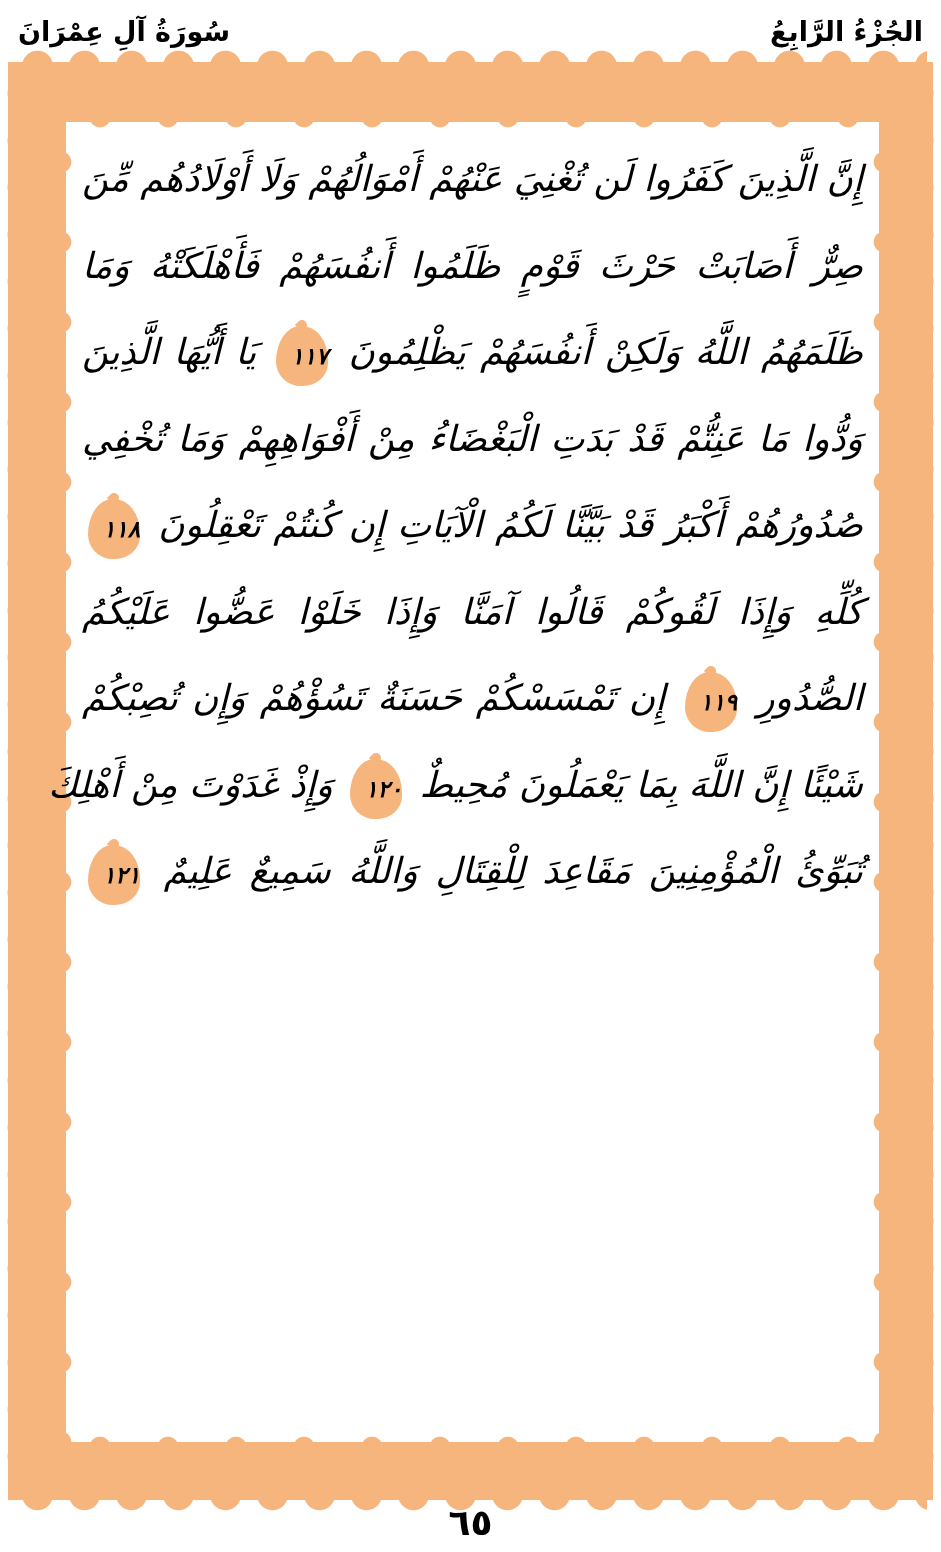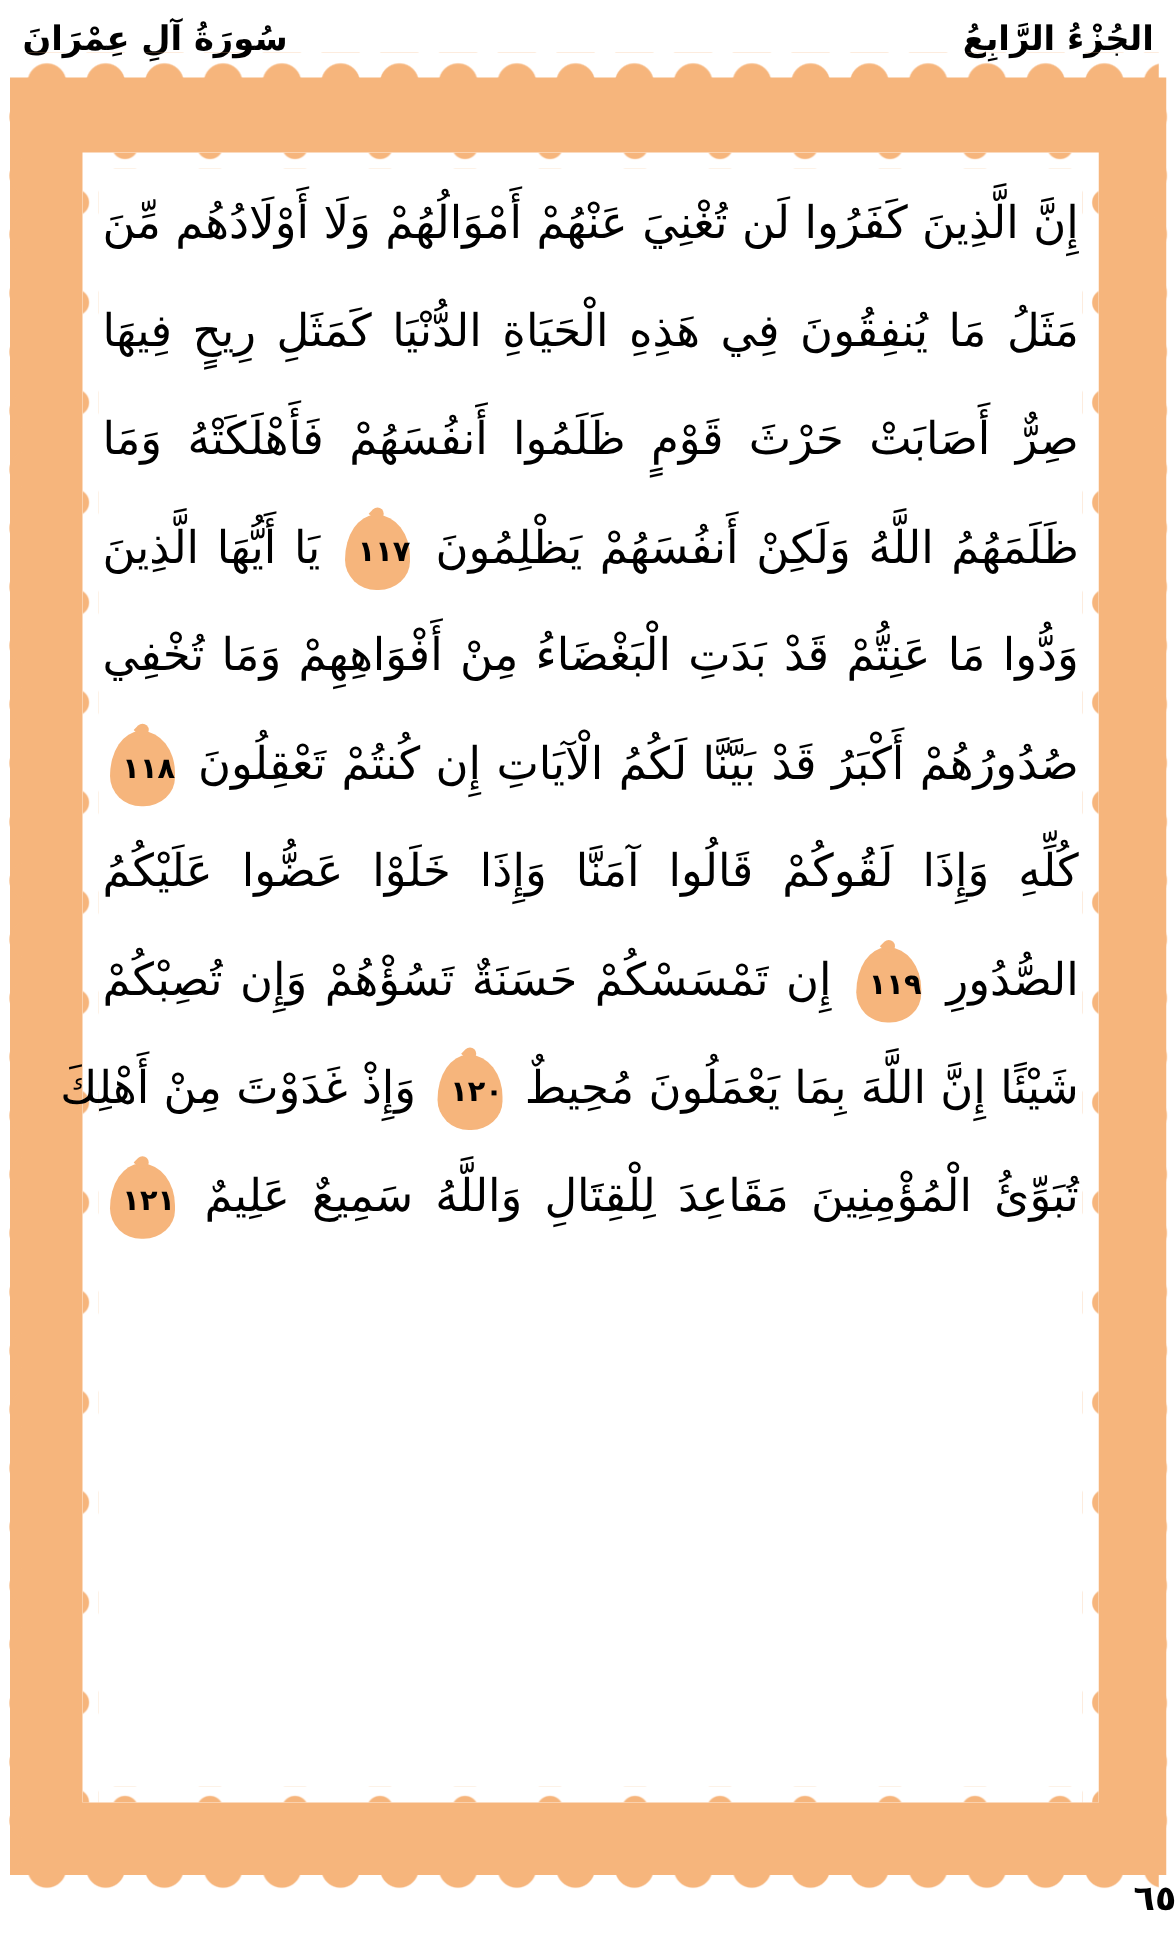--- a/index.html
+++ b/index.html
@@ -82,20 +82,21 @@
   .line{
     height:86.5px;line-height:86.5px;
     font-size:36px;font-weight:500;
     direction:rtl;
     text-align:justify;
     text-align-last:justify;
     -moz-text-align-last:justify;
     overflow:visible;
     white-space:nowrap;
     color:var(--ink);
+    font-style:italic;
   }
   .line .ayah-seg{letter-spacing:0px;}
   
   .marker{
     display:inline-block;width:52px;height:60px;
     background:var(--orange);
     border-radius:48% 52% 50% 50% / 62% 58% 40% 42%;
     position:relative;top:2px;
     text-align:center;line-height:60px;
     font-size:23px;font-weight:bold;color:#000;
@@ -105,21 +106,21 @@
   .marker::before{
     content:"";position:absolute;top:-6px;left:50%;
     width:10px;height:10px;margin-left:-5px;
     background:var(--orange);
     border-radius:50% 50% 50% 0;
     transform:rotate(45deg);
   }
   
   .page-number{
     position:absolute;left:0;right:0;top:1502px;height:48px;
-    font-size:28px;font-weight:bold;
+    text-align:center;font-size:36px;font-weight:bold;
   }
 </style>
 </head>
 <body>
 
 <div class="header">
   <div class="h-right">الجُزْءُ الرَّابِعُ</div>
   <div class="h-left">سُورَةُ آلِ عِمْرَانَ</div>
 </div>
 
@@ -129,21 +130,20 @@
 <div class="sc sc-left"></div>
 <div class="sc sc-right"></div>
 
 <div class="text-area">
   <div class="in-edge in-top"></div>
   <div class="in-edge in-bottom"></div>
   <div class="in-edge in-left"></div>
   <div class="in-edge in-right"></div>
   <div class="lines">
       <div class="line"><span class="ayah-seg">إِنَّ الَّذِينَ كَفَرُوا لَن تُغْنِيَ عَنْهُمْ أَمْوَالُهُمْ وَلَا أَوْلَادُهُم مِّنَ</span></div>
-      <div class="line"><span class="ayah-seg">مَثَلُ مَا يُنفِقُونَ فِي هَذِهِ الْحَيَاةِ الدُّنْيَا كَمَثَلِ رِيحٍ فِيهَا</span></div>
       <div class="line"><span class="ayah-seg">صِرٌّ أَصَابَتْ حَرْثَ قَوْمٍ ظَلَمُوا أَنفُسَهُمْ فَأَهْلَكَتْهُ وَمَا</span></div>
       <div class="line"><span class="ayah-seg">ظَلَمَهُمُ اللَّهُ وَلَكِنْ أَنفُسَهُمْ يَظْلِمُونَ</span> <span class="marker">١١٧</span> <span class="ayah-seg">يَا أَيُّهَا الَّذِينَ</span></div>
       <div class="line"><span class="ayah-seg">وَدُّوا مَا عَنِتُّمْ قَدْ بَدَتِ الْبَغْضَاءُ مِنْ أَفْوَاهِهِمْ وَمَا تُخْفِي</span></div>
       <div class="line"><span class="ayah-seg">صُدُورُهُمْ أَكْبَرُ قَدْ بَيَّنَّا لَكُمُ الْآيَاتِ إِن كُنتُمْ تَعْقِلُونَ</span> <span class="marker">١١٨</span></div>
       <div class="line"><span class="ayah-seg">كُلِّهِ وَإِذَا لَقُوكُمْ قَالُوا آمَنَّا وَإِذَا خَلَوْا عَضُّوا عَلَيْكُمُ</span></div>
       <div class="line"><span class="ayah-seg">الصُّدُورِ</span> <span class="marker">١١٩</span> <span class="ayah-seg">إِن تَمْسَسْكُمْ حَسَنَةٌ تَسُؤْهُمْ وَإِن تُصِبْكُمْ</span></div>
       <div class="line"><span class="ayah-seg">شَيْئًا إِنَّ اللَّهَ بِمَا يَعْمَلُونَ مُحِيطٌ</span> <span class="marker">١٢٠</span> <span class="ayah-seg">وَإِذْ غَدَوْتَ مِنْ أَهْلِكَ</span></div>
       <div class="line"><span class="ayah-seg">تُبَوِّئُ الْمُؤْمِنِينَ مَقَاعِدَ لِلْقِتَالِ وَاللَّهُ سَمِيعٌ عَلِيمٌ</span> <span class="marker">١٢١</span></div>
     </div>
 </div>

